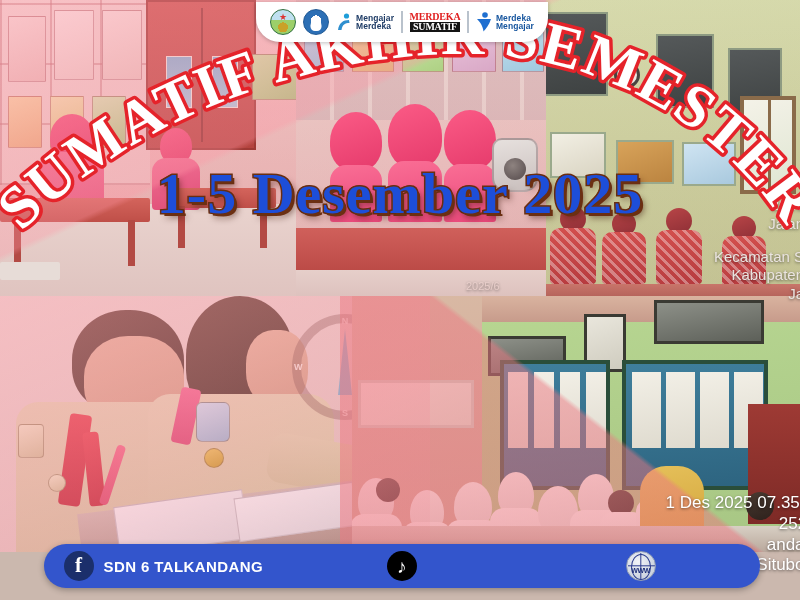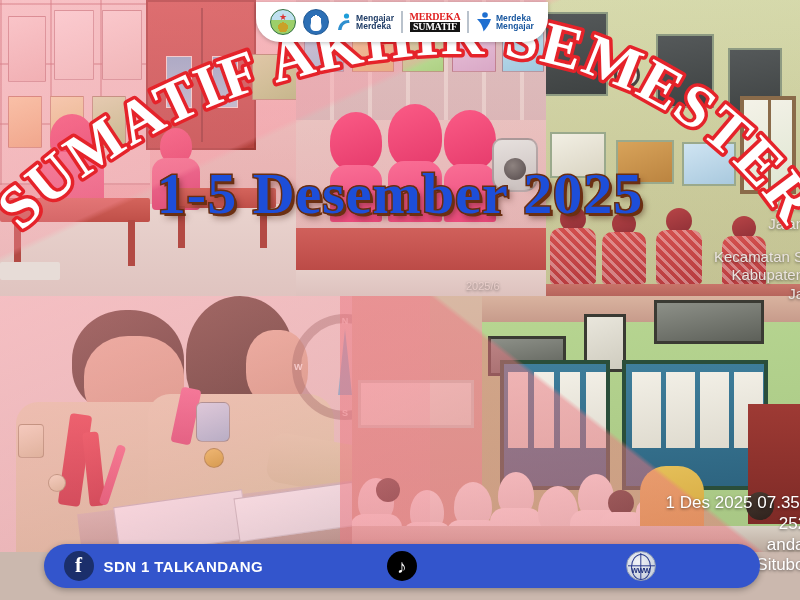--- a/index.html
+++ b/index.html
@@ -717,21 +717,21 @@
     <span class="l">andan</span>
     <span class="l">Kecamatan Situbon</span>
   </div>
 
   <div id="social-bar">
 
     <div class="social-item">
       <div class="sicon" id="icon-facebook">
         <span>f</span>
       </div>
-      <span class="label">SDN 1 TALKANDANG</span>
+      <span class="label">SDN 6 TALKANDANG</span>
     </div>
 
     <div class="social-item">
       <div class="sicon" id="icon-tiktok">
         <span>♪</span>
       </div>
     </div>
 
     <div class="social-item">
       <div class="sicon" id="icon-website">

